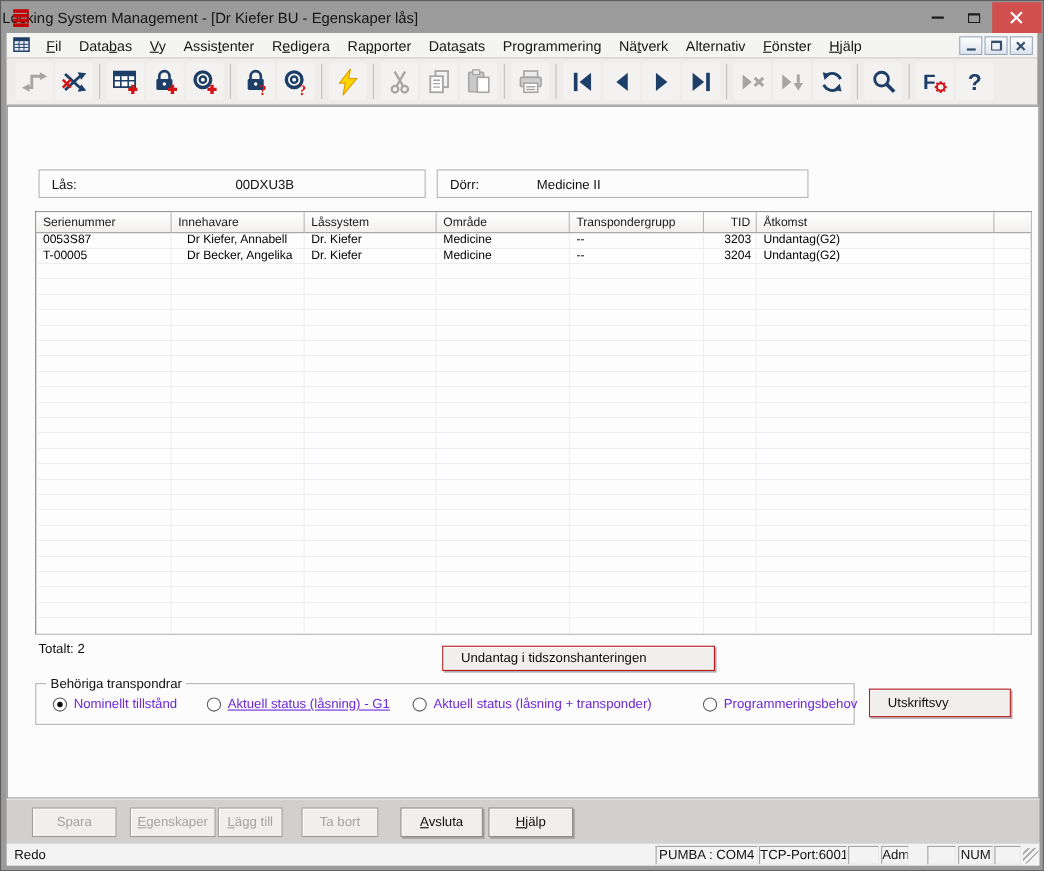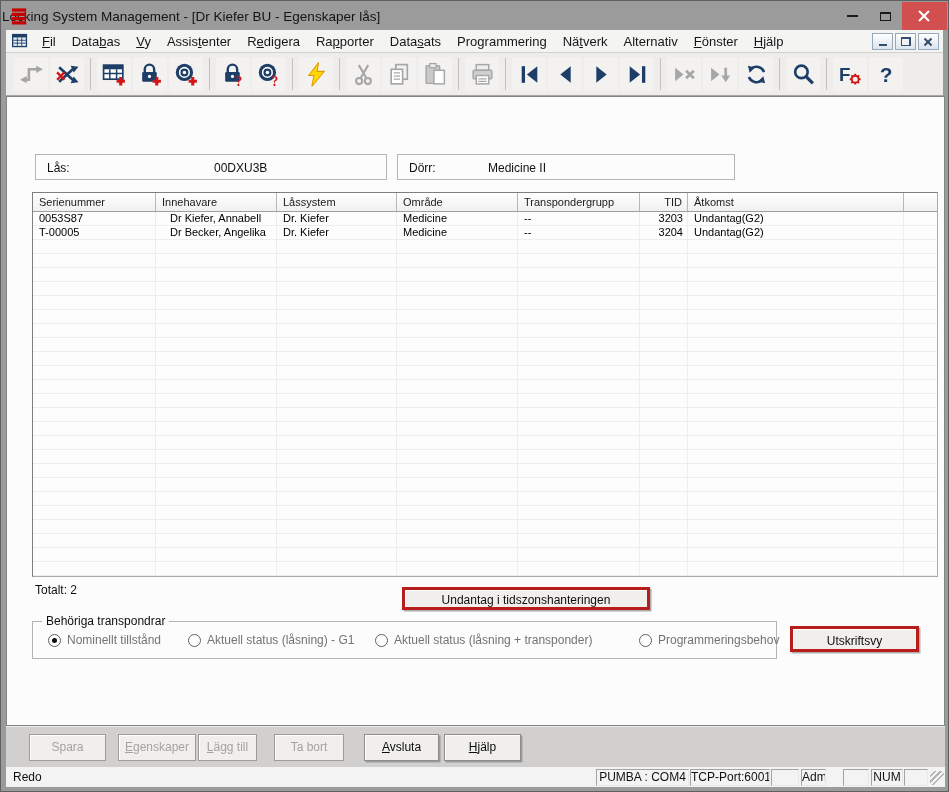--- a/index.html
+++ b/index.html
@@ -59,27 +59,27 @@
   .lv-hcell.filler { flex:1; border-right:none; }
   .lv-body { position:relative; height:364px; overflow:hidden;
     background:repeating-linear-gradient(to bottom, transparent 0 13px, #eeedf2 13px 14px); }
   .lv-vline { position:absolute; top:0; bottom:0; width:1px; background:#eeedf2; }
   .lv-row { display:flex; height:14px; line-height:13px; font-size:11px; color:#000; position:relative; z-index:1; }
   .lv-cell { padding-left:6px; white-space:nowrap; overflow:hidden; flex-shrink:0; }
   .lv-cell.owner { padding-left:14px; }
   .lv-cell.num { text-align:right; padding-right:5px; padding-left:0; }
   .total { position:absolute; left:28px; top:486px; font-size:12px; color:#101010; }
   
-  .btn3d { background:#f1efee; border:3px solid #b91c1c; box-shadow:inset 1px 1px 0 #ffffff, 1.5px 1.5px 0 rgba(80,80,80,.45); font-size:12px; color:#0e0e0e; text-align:center; }
+  .btn3d { background:#f1efee; border:1px solid #b91c1c; box-shadow:inset 1px 1px 0 #ffffff, 1.5px 1.5px 0 rgba(80,80,80,.45); font-size:12px; color:#0e0e0e; text-align:left;padding-left:16px; }
   #btn-exception { position:absolute; left:395px; top:490px; width:248px; height:23px; line-height:21px; }
   #btn-print { position:absolute; left:783px; top:529px; width:129px; height:26px; line-height:24px; }
   
   #radio-group { position:absolute; left:25px; top:524px; width:745px; height:38px; border:1px solid #b3b3b3; box-shadow:inset 0 0 0 1px #fdfdfd; }
   .legend { position:absolute; top:-8px; left:9px; background:#fcfcfc; padding:0 4px; font-size:12px; color:#101010; }
-  .radio { position:absolute; top:11px; display:flex; align-items:center; font-size:12px; color:#737373; white-space:nowrap; }
+  .radio { position:absolute; top:11px; display:flex; align-items:center; font-size:12px; color:#6d28d9; white-space:nowrap; }
   .rcircle { width:13px; height:13px; border-radius:50%; border:1px solid #5f5f5f; background:#fff; margin-right:6px; position:relative; flex-shrink:0; }
   .radio.selected .rcircle::after { content:""; position:absolute; left:3px; top:3px; width:5px; height:5px; border-radius:50%; background:#0d0d0d; }
   
   .bottom-strip { position:absolute; left:5px; top:725px; width:939px; height:40px; background:#d2d0ce; border-top:1px solid #ebebeb; }
   .bbtn { position:absolute; top:7px; height:27px; background:#f0efed; border:1px solid #8c8c8c; box-shadow:inset 1px 1px 0 #ffffff, 1.5px 1.5px 0 rgba(80,80,80,.4); font-size:12px; color:#0e0e0e; text-align:center; line-height:25px; }
   .bbtn.disabled { color:#a4a3a0; border-color:#9d9c99; box-shadow:inset 1px 1px 0 #ffffff; }
   .bbtn u { text-decoration:underline; }
   
   .statusbar { position:absolute; left:5px; top:765px; width:939px; height:21px; background:#f3f3f3; border-top:1px solid #cfcfcf; font-size:12px; color:#111; }
   .status-text { position:absolute; left:7px; top:3px; }
@@ -415,21 +415,21 @@
     </div>
 
     <div class="total">Totalt: 2</div>
     <div class="btn3d" id="btn-exception">Undantag i tidszonshanteringen</div>
 
     <div id="radio-group">
       <span class="legend">Behöriga transpondrar</span>
       <span id="radio-items"><span class="radio selected" style="left: 15px;">
             <span class="rcircle"></span>
             <span>Nominellt tillstånd</span>
-          </span><span class="radio" style="left: 155px;">
+          </span><span class="radio" style="left: 155px; text-decoration: underline;">
             <span class="rcircle"></span>
             <span>Aktuell status (låsning) - G1</span>
           </span><span class="radio" style="left: 342px;">
             <span class="rcircle"></span>
             <span>Aktuell status (låsning + transponder)</span>
           </span><span class="radio" style="left: 578px; padding-left: 28px;">
             <span class="rcircle"></span>
             <span>Programmeringsbehov</span>
           </span></span>
     </div>

